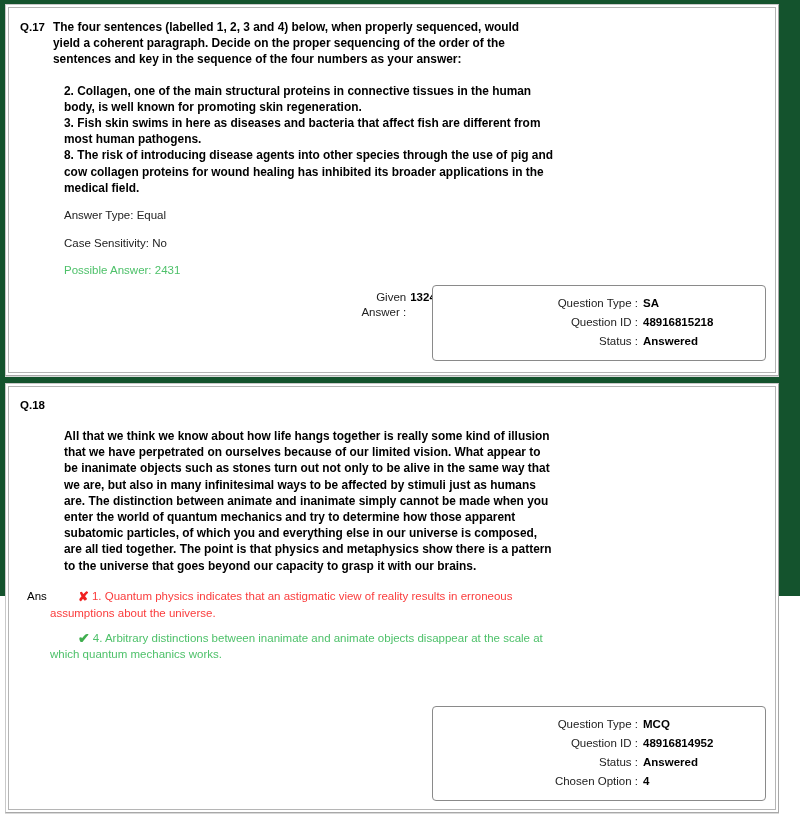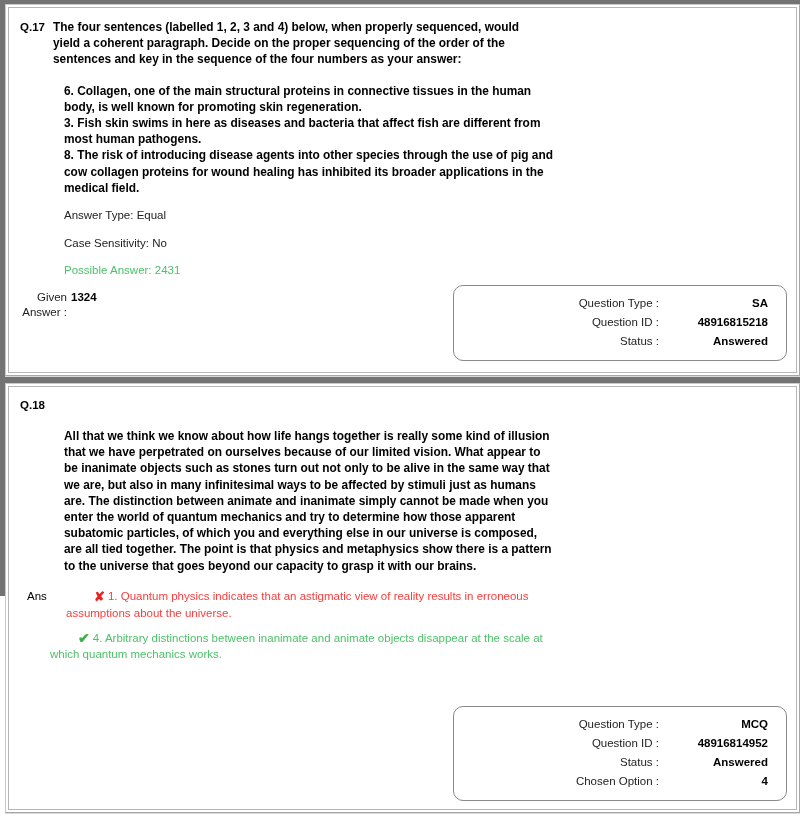--- a/index.html
+++ b/index.html
@@ -13,22 +13,22 @@
     background: #ffffff;
     font-family: "Liberation Sans", sans-serif;
     color: #1a1a1a;
     overflow: hidden;
   }
 
   .page {
     width: 800px;
     height: 596px;
     box-sizing: border-box;
-    padding: 4px 0 5px 5px;
-    background: #737373;
+    padding: 4px 21px 5px 5px;
+    background: #14532d;
   }
 
   
   .question-frame {
     box-sizing: border-box;
     border: 1px solid #a8a8a8;
     border-top-color: #c9c9c9;
     border-left-color: #c9c9c9;
     background: #ffffff;
     box-shadow: 0 1px 0 0 #d9d9d9;
@@ -104,40 +104,41 @@
   }
 
   
   .given-answer {
     display: flex;
     align-items: flex-start;
     margin-top: 12px;
     margin-left: 0px;
     font-size: 11.5px;
     line-height: 15px;
+    justify-content: center;
   }
   .given-answer .ga-label {
     width: 62px;
     flex: 0 0 62px;
     text-align: right;
     color: #222222;
     padding-right: 4px;
     box-sizing: border-box;
   }
   .given-answer .ga-value {
     font-weight: bold;
     color: #000000;
   }
 
   
   .info-box {
     position: absolute;
     box-sizing: border-box;
     border: 1px solid #8a8a8a;
-    border-radius: 10px;
+    border-radius: 4px;
     background: #ffffff;
     padding: 8px 18px 9px 10px;
   }
   #q17-info {
     right: 9px;
     bottom: 11px;
     width: 334px;
   }
   #q18-info {
     right: 9px;
@@ -150,21 +151,21 @@
     font-size: 11.5px;
     line-height: 19px;
     white-space: nowrap;
   }
   .info-row .ik { color: #222222; }
   .info-row .iv {
     font-weight: bold;
     color: #000000;
     margin-left: 5px;
     min-width: 104px;
-    text-align: right;
+    text-align: left;
   }
 
   
   .ans-wrap {
     display: flex;
     align-items: flex-start;
     margin-top: 14px;
   }
   .ans-label {
     font-weight: normal;
@@ -180,21 +181,21 @@
     width: 522px;
     margin-left: -3px;
   }
   .option {
     font-size: 11.5px;
     line-height: 16.4px;
     margin-bottom: 8px;
     text-indent: 14px;
   }
   .option:last-child { margin-bottom: 0; }
-  .option.wrong { color: #fa3c3c; margin-left: 16px; }
+  .option.wrong { color: #fa3c3c; }
   .option.right { color: #4ec16a; }
   .mark {
     display: inline-block;
     font-size: 13px;
     font-weight: bold;
     margin-right: 3px;
     vertical-align: -1px;
   }
   .mark.cross { color: #f02020; }
   .mark.check { color: #3fae4e; font-size: 14px; }
@@ -208,21 +209,21 @@
     <div class="inner">
 
       <div class="q-row" style="margin-top:11px;">
         <div class="q-label">Q.17</div>
         <div class="q-stem">The four sentences (labelled 1, 2, 3 and 4) below, when properly sequenced, would yield a coherent paragraph. Decide on the proper sequencing of the order of the sentences and key in the sequence of the four numbers as your answer:</div>
       </div>
 
       <div class="q-body">
         <div class="para-block">
           <ul class="sentence-list">
-            <li>6. Collagen, one of the main structural proteins in connective tissues in the human body, is well known for promoting skin regeneration.</li>
+            <li>2. Collagen, one of the main structural proteins in connective tissues in the human body, is well known for promoting skin regeneration.</li>
             <li>3. Fish skin swims in here as diseases and bacteria that affect fish are different from most human pathogens.</li>
             <li>8. The risk of introducing disease agents into other species through the use of pig and cow collagen proteins for wound healing has inhibited its broader applications in the medical field.</li>
           </ul>
         </div>
 
         <div class="meta-line tight">Answer Type: Equal</div>
         <div class="meta-line">Case Sensitivity: No</div>
         <div class="meta-line tight possible">Possible Answer: 2431</div>
       </div>
 

